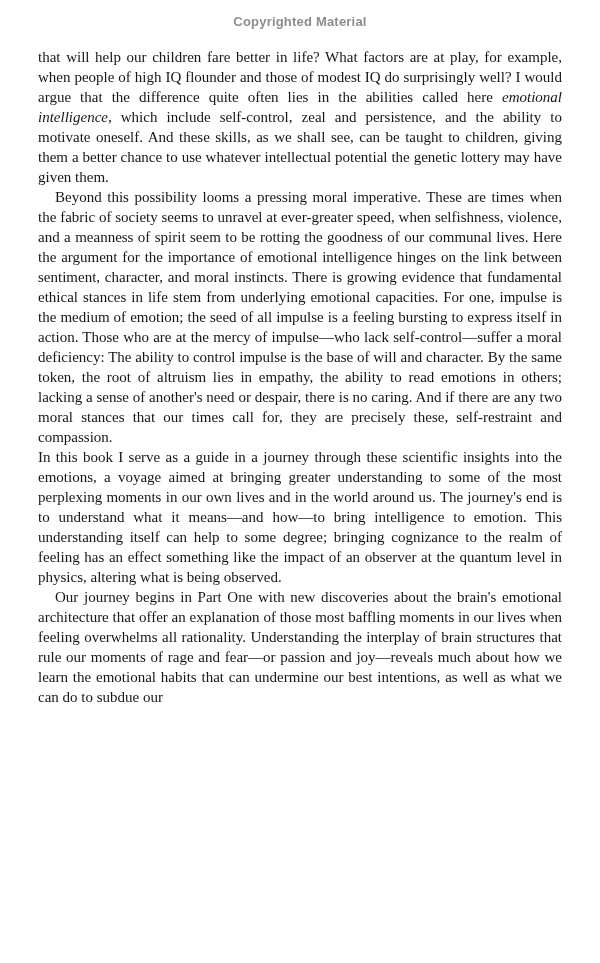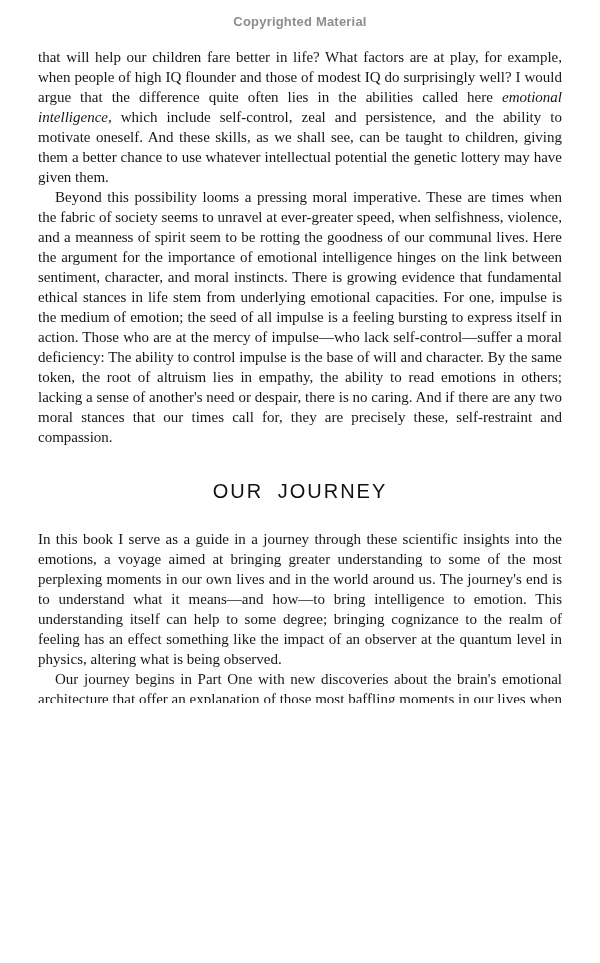--- a/index.html
+++ b/index.html
@@ -87,21 +87,20 @@
 
 <div class="page">
 
   <div class="notice top">Copyrighted Material</div>
 
 
   <div class="body-text">
     <p>that will help our children fare better in life? What factors are at play, for example, when people of high IQ flounder and those of modest IQ do surprisingly well? I would argue that the difference quite often lies in the abilities called here <em>emotional intelligence</em>, which include self-control, zeal and persistence, and the ability to motivate oneself. And these skills, as we shall see, can be taught to children, giving them a better chance to use whatever intellectual potential the genetic lottery may have given them.</p>
     <p class="indent">Beyond this possibility looms a pressing moral imperative. These are times when the fabric of society seems to unravel at ever-greater speed, when selfishness, violence, and a meanness of spirit seem to be rotting the goodness of our communal lives. Here the argument for the importance of emotional intelligence hinges on the link between sentiment, character, and moral instincts. There is growing evidence that fundamental ethical stances in life stem from underlying emotional capacities. For one, impulse is the medium of emotion; the seed of all impulse is a feeling bursting to express itself in action. Those who are at the mercy of impulse—who lack self-control—suffer a moral deficiency: The ability to control impulse is the base of will and character. By the same token, the root of altruism lies in empathy, the ability to read emotions in others; lacking a sense of another's need or despair, there is no caring. And if there are any two moral stances that our times call for, they are precisely these, self-restraint and compassion.</p>
 
-    <div class="section-heading">OUR JOURNEY</div>
 
     <p>In this book I serve as a guide in a journey through these scientific insights into the emotions, a voyage aimed at bringing greater understanding to some of the most perplexing moments in our own lives and in the world around us. The journey's end is to understand what it means—and how—to bring intelligence to emotion. This understanding itself can help to some degree; bringing cognizance to the realm of feeling has an effect something like the impact of an observer at the quantum level in physics, altering what is being observed.</p>
     <p class="indent">Our journey begins in Part One with new discoveries about the brain's emotional architecture that offer an explanation of those most baffling moments in our lives when feeling overwhelms all rationality. Understanding the interplay of brain structures that rule our moments of rage and fear—or passion and joy—reveals much about how we learn the emotional habits that can undermine our best intentions, as well as what we can do to subdue our</p>
   </div>
 
   <div class="notice bottom">Copyrighted Material</div>
 
 </div>
 
 </body></html>

